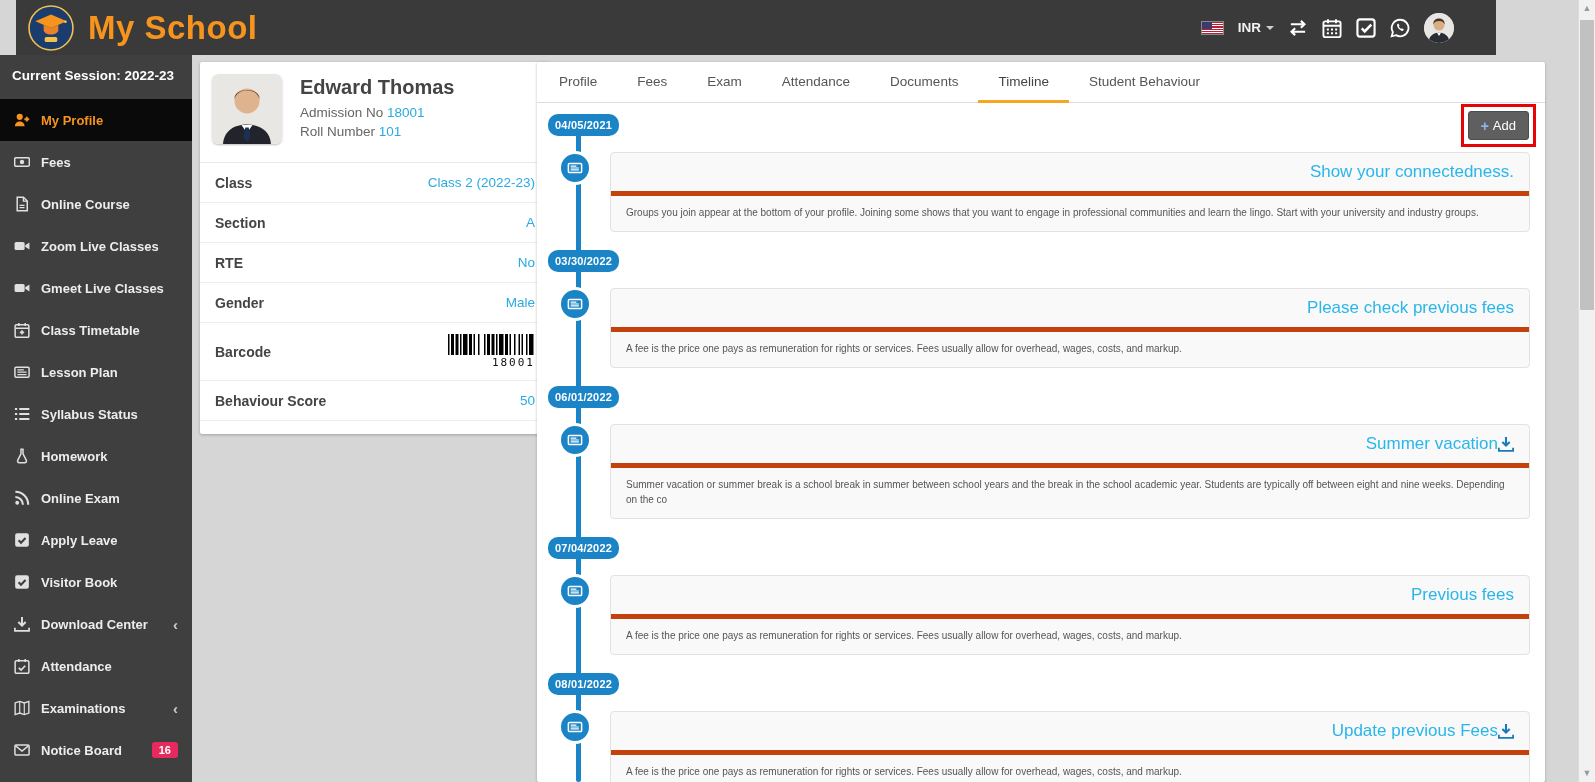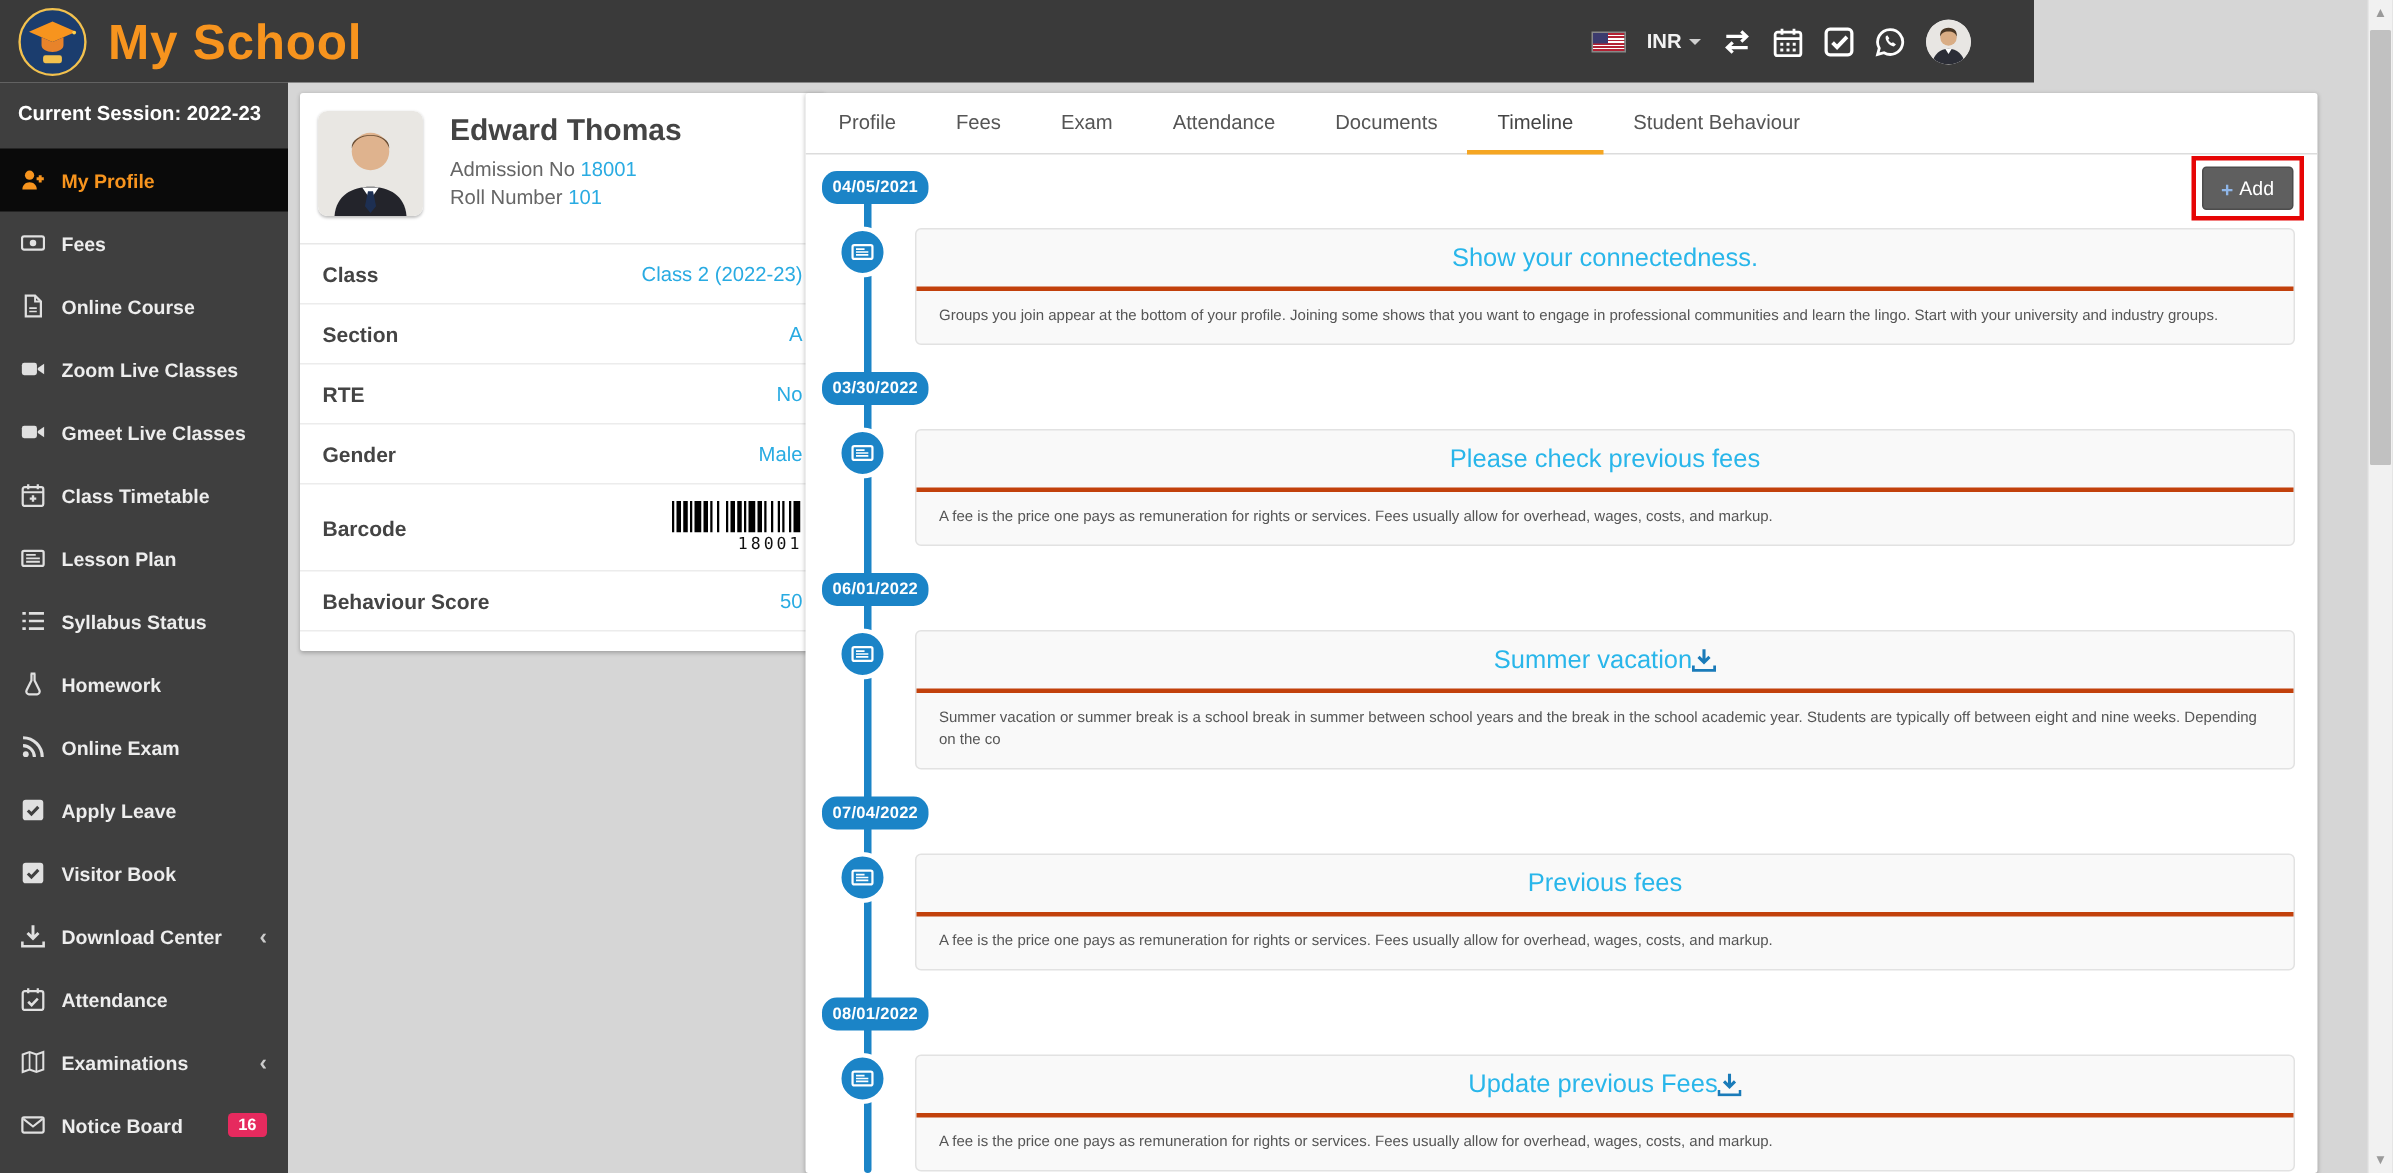--- a/index.html
+++ b/index.html
@@ -1,20 +1,20 @@
 <!DOCTYPE html>
 <html><head>
 <meta charset="utf-8">
 <style>
   * { margin:0; padding:0; box-sizing:border-box; }
   html,body { width:1595px; height:782px; overflow:hidden; font-family:"Liberation Sans","DejaVu Sans",sans-serif; background:#d6d6d6; }
   .app { position:relative; width:1595px; height:782px; }
 
   
-  .topbar { position:absolute; top:0; left:0; width:1356px; height:55px; background:#3a3a3a; display:flex; align-items:center; z-index:5; }
+  .topbar { position:absolute; top:0; left:16px; width:1480px; height:55px; background:#3a3a3a; display:flex; align-items:center; z-index:5; }
   .brand { display:flex; align-items:center; gap:14px; padding-left:12px; width:420px; }
   .brand-logo { width:46px; height:46px; flex:0 0 auto; }
   .brand-title { color:#f7941e; font-size:33px; font-weight:bold; letter-spacing:.5px; white-space:nowrap; }
   .top-icons { margin-left:auto; display:flex; align-items:center; gap:14px; padding-right:42px; color:#fff; }
   .flag { position:relative; width:23px; height:14px; background:repeating-linear-gradient(180deg,#b22234 0 1.1px,#ffffff 1.1px 2.2px); border:0.5px solid #888; }
   .flag .canton { position:absolute; top:0; left:0; width:10px; height:7.5px; background:#3c3b6e; }
   .currency { display:flex; align-items:center; gap:5px; font-size:13.5px; font-weight:bold; color:#f2f2f2; }
   .caret-down { width:0; height:0; border-left:4px solid transparent; border-right:4px solid transparent; border-top:4px solid #cfcfcf; }
   .hicon { width:20px; height:20px; color:#fff; }
   .hicon svg { width:100%; height:100%; }
@@ -63,21 +63,21 @@
 
   
   .timeline { position:absolute; left:0; right:0; top:41px; bottom:0; overflow:hidden; }
   .tl-line { position:absolute; left:39px; top:12px; bottom:0; width:5px; background:#1b84c7; border-radius:3px; }
   .tl-entries { position:relative; padding-top:11px; }
   .tl-entry { position:relative; margin-bottom:18px; }
   .tl-badge { position:relative; z-index:2; display:inline-block; margin-left:11px; background:#1b84c7; color:#fff; font-size:11px; font-weight:bold; padding:5px 7px; border-radius:10px; letter-spacing:.2px; }
   .tl-node { position:absolute; z-index:2; left:21px; top:37px; width:34px; height:34px; border-radius:50%; background:#1b84c7; border:3px solid #ffffff; display:flex; align-items:center; justify-content:center; }
   .tl-node svg { width:16px; height:16px; color:#fff; }
   .tl-card { margin:16px 15px 0 73px; background:#f9f9f9; border:1px solid #e2e2e2; border-radius:4px; }
-  .tl-card-head { display:flex; align-items:center; justify-content:center; padding:9px 15px; border-bottom:3px solid #c2410c; }
+  .tl-card-head { display:flex; align-items:center; justify-content:flex-end; padding:9px 15px; border-bottom:5px solid #c2410c; }
   .tl-title { font-size:17px; color:#29b6ea; cursor:pointer; }
   .tl-download { width:16px; height:16px; color:#1a7bb9; cursor:pointer; }
   .tl-download svg { width:16px; height:16px; }
   .tl-card-body { padding:9px 15px 11px 15px; font-size:10px; color:#555; line-height:1.5; }
 
   
   .scrollbar { position:absolute; top:0; right:0; width:17px; height:782px; background:#f1f1f1; border-left:1px solid #dcdcdc; z-index:10; }
   .sb-arrow { position:absolute; left:0; width:16px; text-align:center; color:#9a9a9a; font-size:9px; line-height:17px; cursor:pointer; }
   .sb-up { top:0; }
   .sb-down { bottom:0; }

